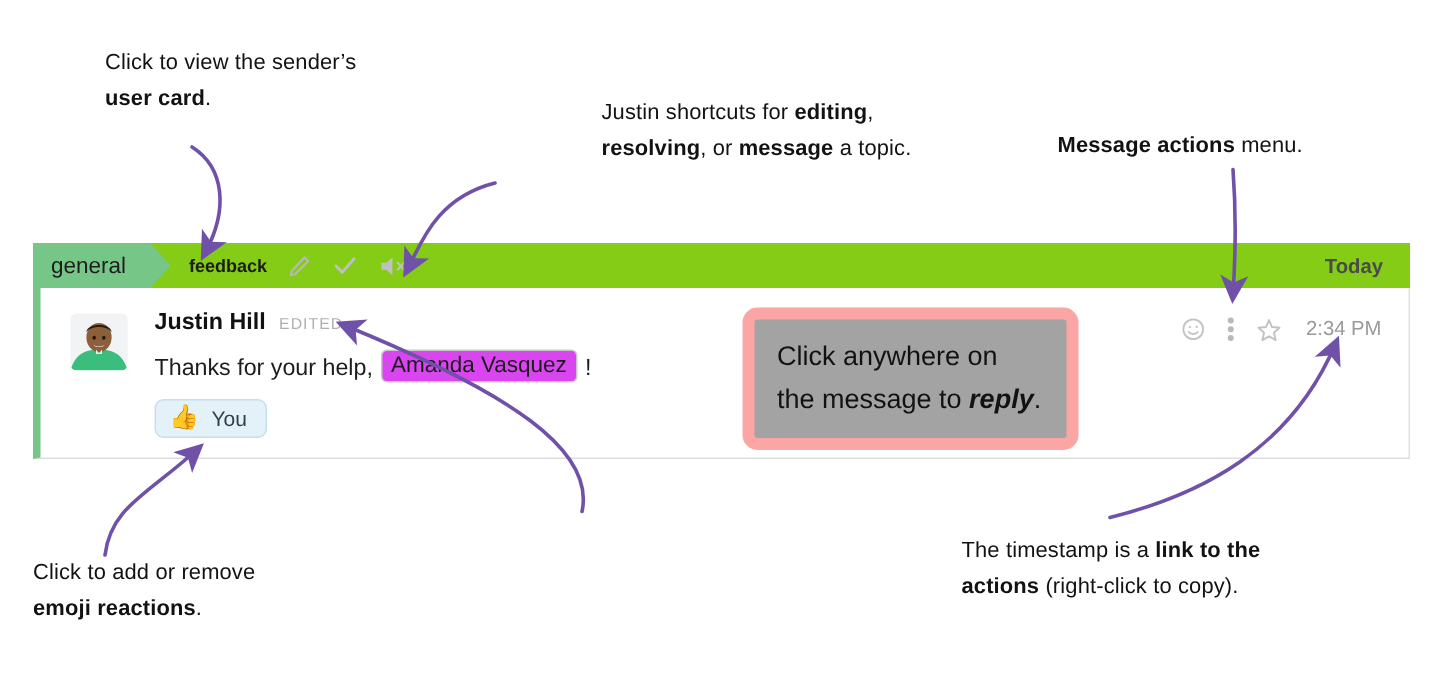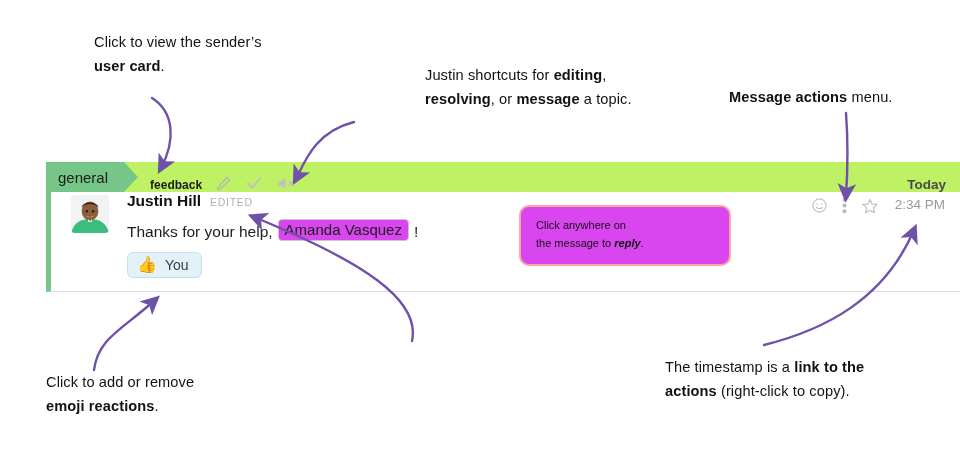--- a/index.html
+++ b/index.html
@@ -11,42 +11,41 @@
     height: 451px;
     background: #ffffff;
     font-family: "Liberation Sans", sans-serif;
     position: relative;
     overflow: hidden;
     color: #1a1a1a;
   }
   .stage {
     position: absolute;
     inset: 0;
-    margin-left: 24px;
   }
 
   
   .callout {
     position: absolute;
     font-size: 14.6px;
     line-height: 1.62;
     color: #121212;
     letter-spacing: 0.1px;
     white-space: nowrap;
   }
   .callout b { font-weight: bold; }
 
   
   .boxed-callout {
     position: absolute;
-    border: 2px solid #fca5a5;
+    border: 8px solid #fca5a5;
     border-radius: 10px;
-    background: #d946ef;
+    background: #a3a3a3;
     padding: 10px 15px 11px 15px;
-    font-size: 11px;
+    font-size: 18px;
     line-height: 1.62;
     color: #121212;
     white-space: nowrap;
     z-index: 6;
   }
   .boxed-callout b { font-weight: bold; font-style: italic; }
 
   
   .arrows {
     position: absolute;
@@ -58,23 +57,23 @@
   
   .msg-widget {
     position: absolute;
     left: 22px;
     top: 162px;
     width: 918px;
     z-index: 3;
   }
   .topic-bar {
     height: 30px;
-    background: #bef264;
-    display: flex;
-    align-items: flex-end;
+    background: #84cc16;
+    display: flex;
+    align-items: center;
     position: relative;
   }
   .stream-tag {
     background: #76c687;
     height: 30px;
     display: flex;
     align-items: center;
     padding: 0 16px 0 12px;
     font-size: 15px;
     color: #1d1d1d;
@@ -110,21 +109,21 @@
     font-weight: bold;
     color: #4a4a4a;
   }
 
   .msg-body {
     background: #ffffff;
     border-left: 5px solid #76c687;
     border-right: 1px solid #e2e2e2;
     border-bottom: 1px solid #dddddd;
     display: flex;
-    padding: 0 0 13px 0;
+    padding: 14px 0 13px 0;
     position: relative;
     min-height: 88px;
     box-sizing: border-box;
   }
   .avatar {
     width: 38px;
     height: 38px;
     border-radius: 4px;
     margin: 3px 0 0 20px;
     flex: none;

